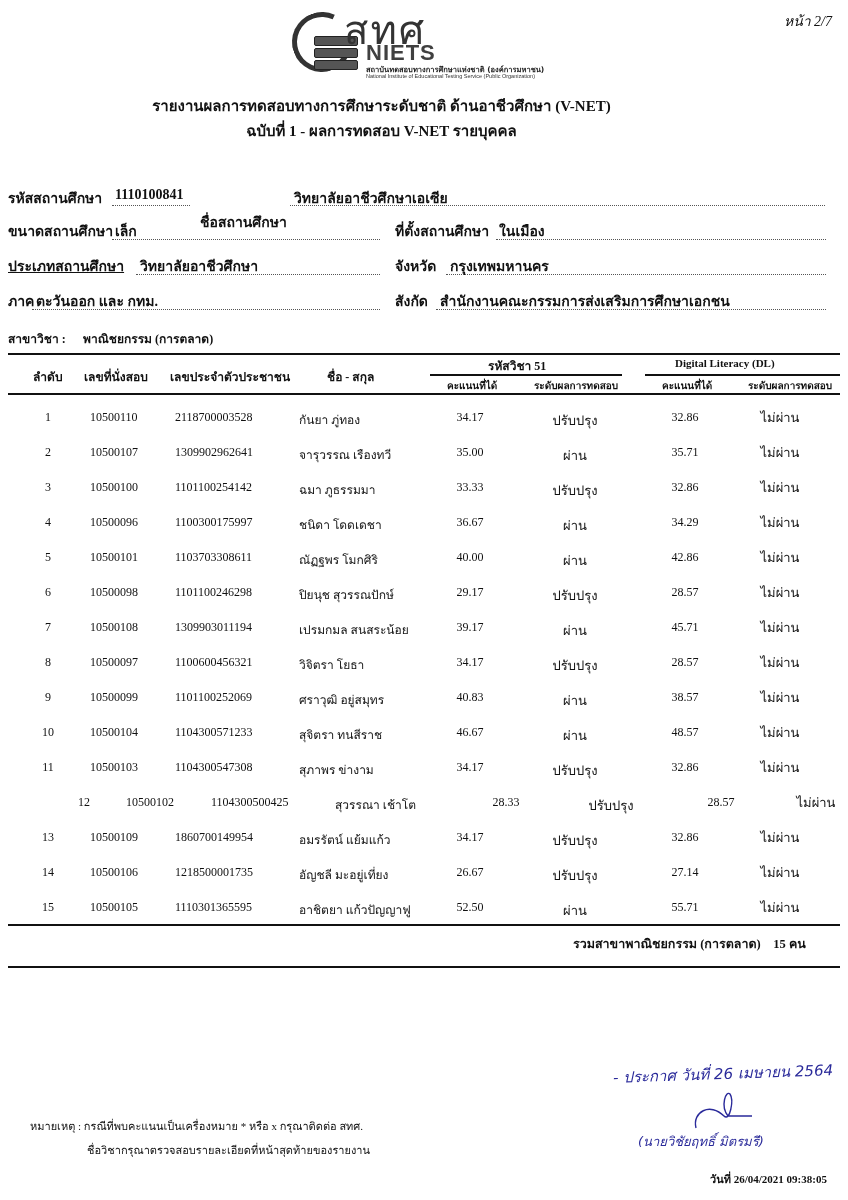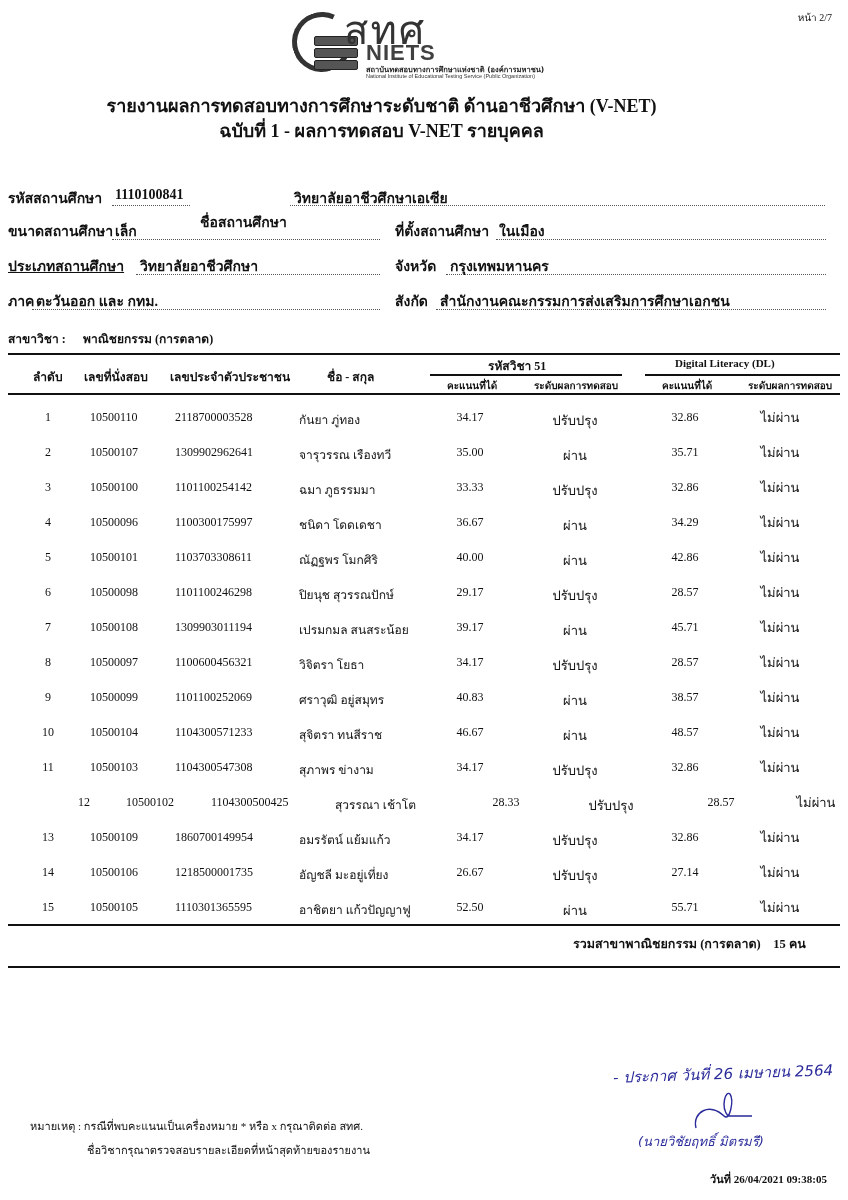--- a/index.html
+++ b/index.html
@@ -1,31 +1,31 @@
 <!DOCTYPE html>
 <html><head>
 <meta charset="utf-8">
 <style>
   html, body { margin: 0; padding: 0; background: #ffffff; }
   body { width: 848px; height: 1200px; position: relative; overflow: hidden;
          font-family: "Liberation Serif", "DejaVu Serif", serif; color: #111; }
   .abs { position: absolute; }
-  .page-num { right: 16px; top: 10px; font-size: 10px; }
+  .page-num { right: 16px; top: 10px; font-size: 14px; font-style: italic; }
   
   .logo { left: 292px; top: 6px; width: 270px; height: 74px; }
   .logo .swoosh { position:absolute; left:0; top:6px; width:60px; height:60px; border-radius:50%;
                   border:5px solid #333; border-right-color: transparent; border-bottom-color:#333; box-sizing:border-box; transform: rotate(-20deg); }
   .logo .books { position:absolute; left:22px; top:30px; width:44px; height:28px; }
   .logo .books div { height:8px; margin-bottom:2px; background:#555; border-radius:2px; border:1px solid #222; }
   .logo .thai { position:absolute; left:52px; top:-8px; font-size:40px; font-family:"DejaVu Sans", sans-serif; color:#333; letter-spacing:2px; }
   .logo .niets { position:absolute; left:74px; top:34px; font-size:22px; font-weight:bold; font-family:"Liberation Sans", sans-serif; color:#404040; letter-spacing:1px; }
   .logo .sub1 { position:absolute; left:74px; top:57px; font-size:7.5px; font-family:"DejaVu Sans", sans-serif; color:#222; font-weight:bold; white-space:nowrap; }
   .logo .sub2 { position:absolute; left:74px; top:67px; font-size:5.5px; font-family:"Liberation Sans", sans-serif; color:#333; white-space:nowrap; }
 
-  .titles { left: 0; width: 763px; top: 94px; text-align: center; font-weight: bold; font-size: 18px; line-height: 25px; }
+  .titles { left: 0; width: 763px; top: 94px; text-align: center; font-weight: bold; font-size: 15px; line-height: 25px; }
 
   .info-row { font-size: 14px; font-weight: bold; white-space: nowrap; }
   .dots { position:absolute; border-bottom: 1px dotted #555; height: 0; }
   .val { font-weight: bold; }
 
   .section-label { left: 8px; top: 329px; font-size: 12px; font-weight: bold; }
   .section-value { left: 83px; top: 329px; font-size: 12px; font-weight: bold; }
 
   .hline { position:absolute; left: 8px; width: 832px; background:#111; }
   .thead { font-size: 12px; font-weight: bold; }

